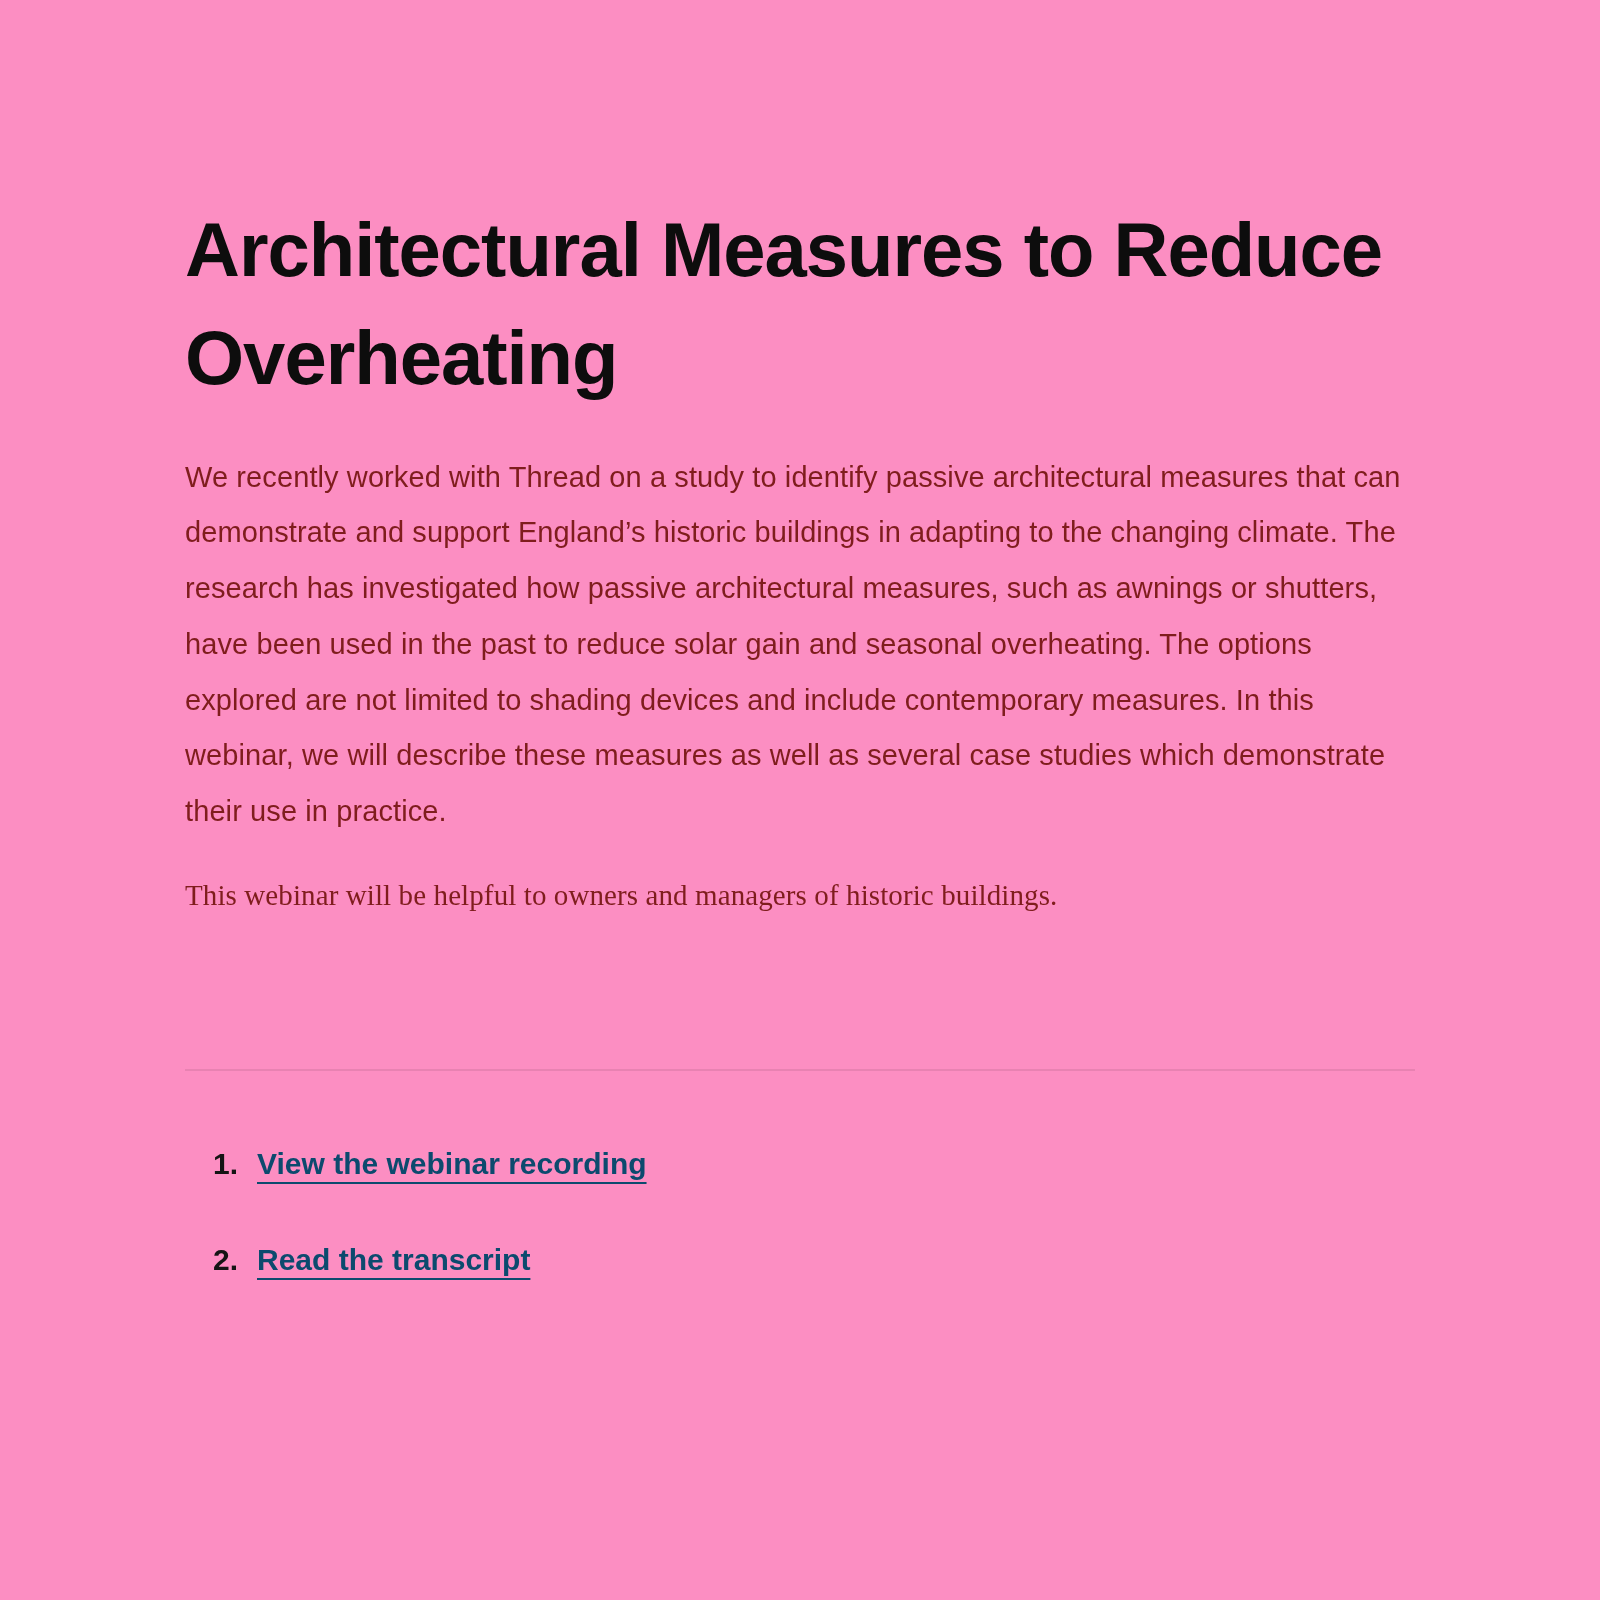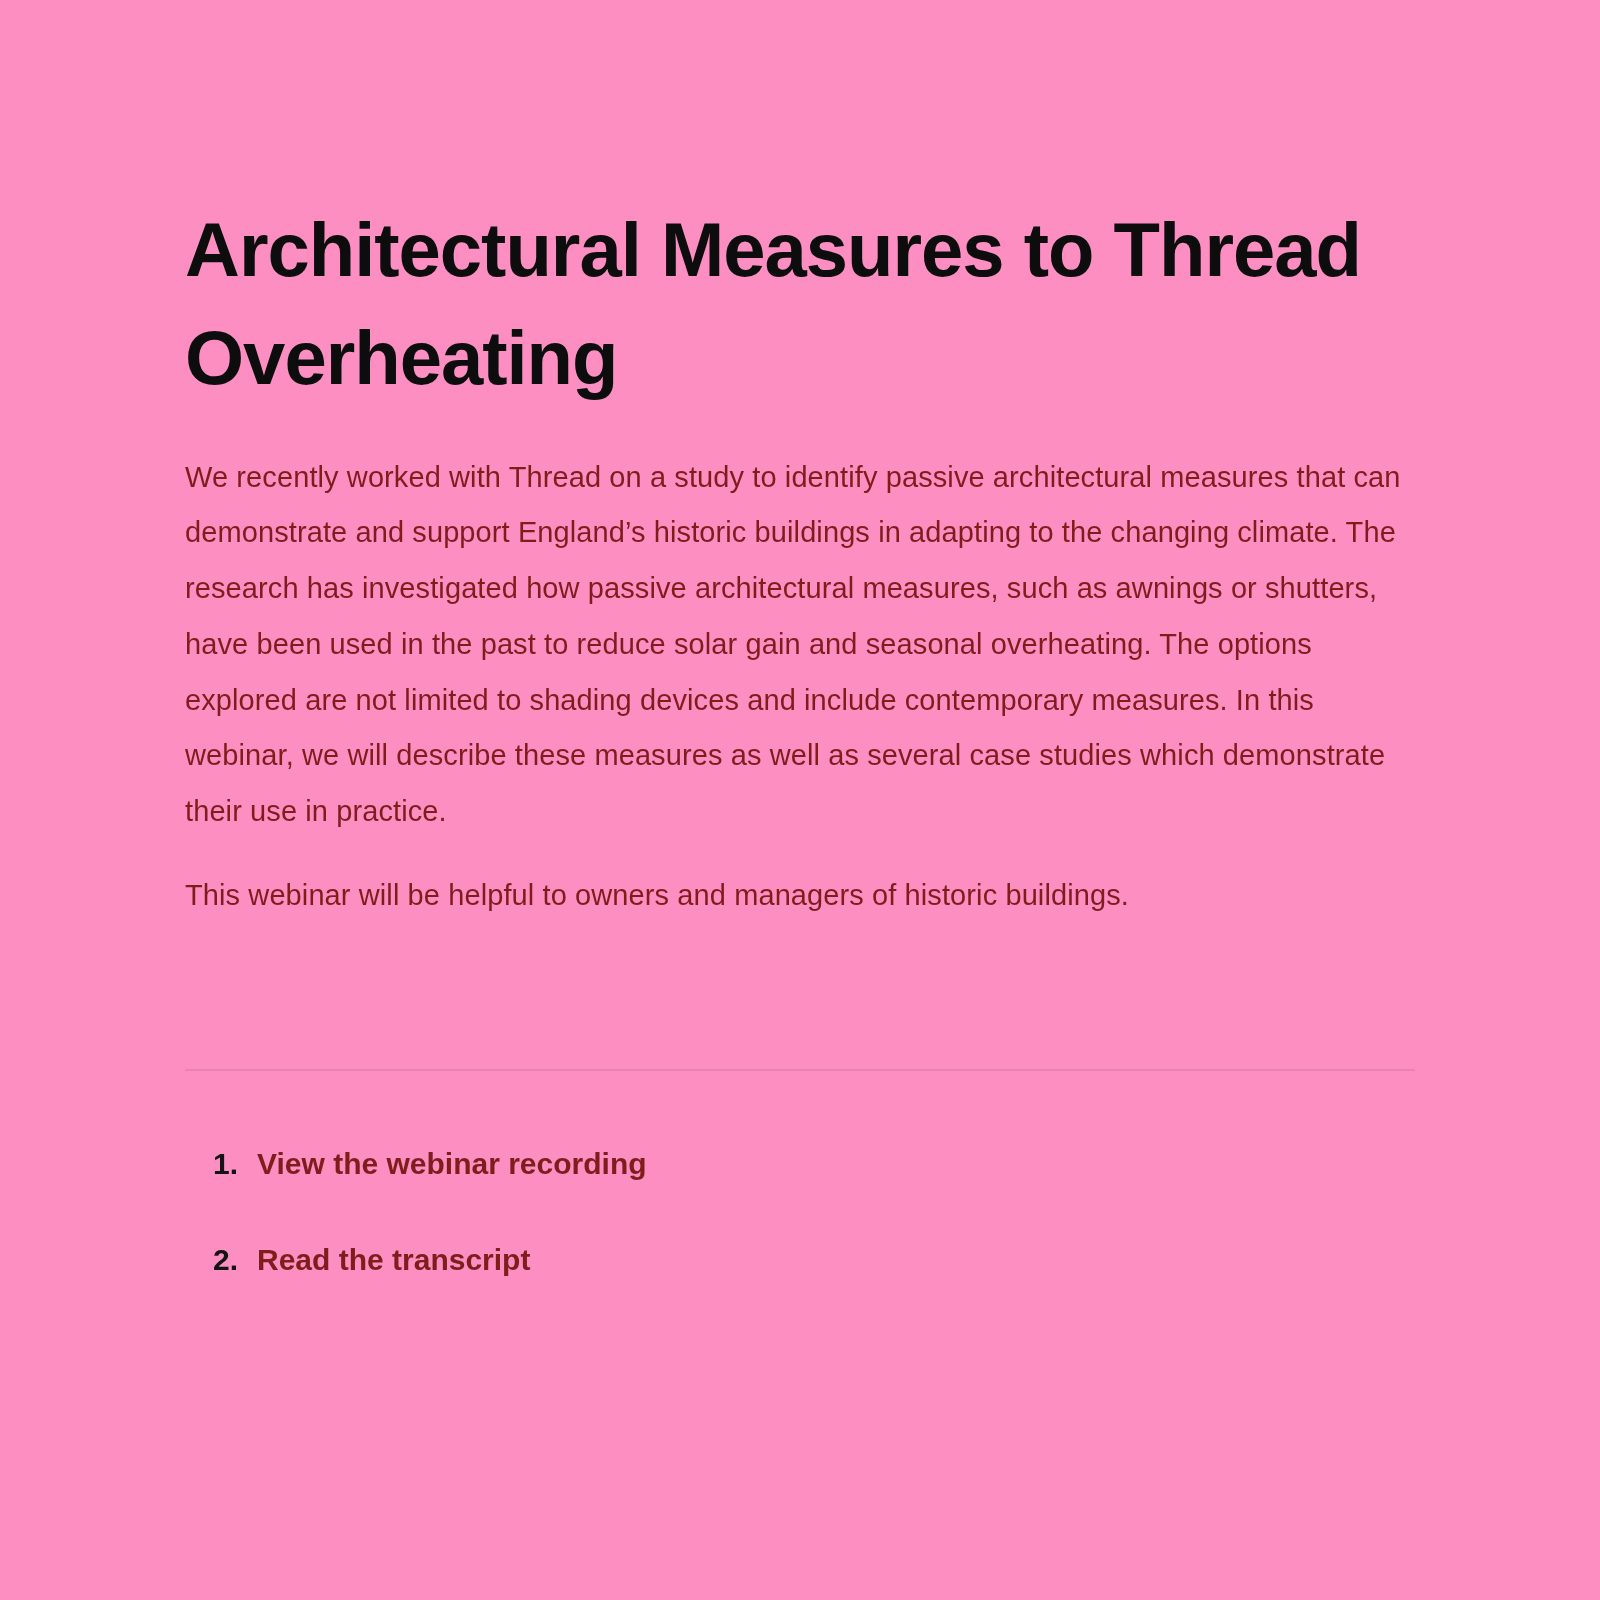--- a/index.html
+++ b/index.html
@@ -34,20 +34,21 @@
   p.body-para {
     font-size: 29px;
     line-height: 1.92;
     letter-spacing: 0.1px;
     color: #7f1d1d;
     margin-bottom: 28px;
   }
 
   p.body-para:last-of-type {
     margin-bottom: 0;
+    font-family: Liberation Serif, serif;
   }
 
   hr.section-divider {
     border: none;
     border-top: 2px solid rgba(0, 0, 0, 0.08);
     margin-top: 146px;
     margin-bottom: 0;
     width: 100%;
   }
 
@@ -64,32 +65,33 @@
     display: flex;
     align-items: baseline;
   }
 
   .list-number {
     min-width: 44px;
     color: #141414;
   }
 
   a.resource-link {
-    color: #7f1d1d;
+    color: #0c4a6e;
+    text-decoration: underline;
     text-decoration-thickness: 2px;
     text-underline-offset: 8px;
     cursor: pointer;
   }
 </style>
 </head>
 <body>
 
 <div class="content">
 
-  <h1 class="page-title">Architectural Measures to Thread Overheating</h1>
+  <h1 class="page-title">Architectural Measures to Reduce Overheating</h1>
 
   <p class="body-para">We recently worked with Thread on a study to identify passive architectural measures that can demonstrate and support England’s historic buildings in adapting to the changing climate. The research has investigated how passive architectural measures, such as awnings or shutters, have been used in the past to reduce solar gain and seasonal overheating. The options explored are not limited to shading devices and include contemporary measures. In this webinar, we will describe these measures as well as several case studies which demonstrate their use in practice.</p>
 
   <p class="body-para">This webinar will be helpful to owners and managers of historic buildings.</p>
 
   <hr class="section-divider">
 
   <ol class="resource-list">
     <li>
       <span class="list-number">1.</span>

